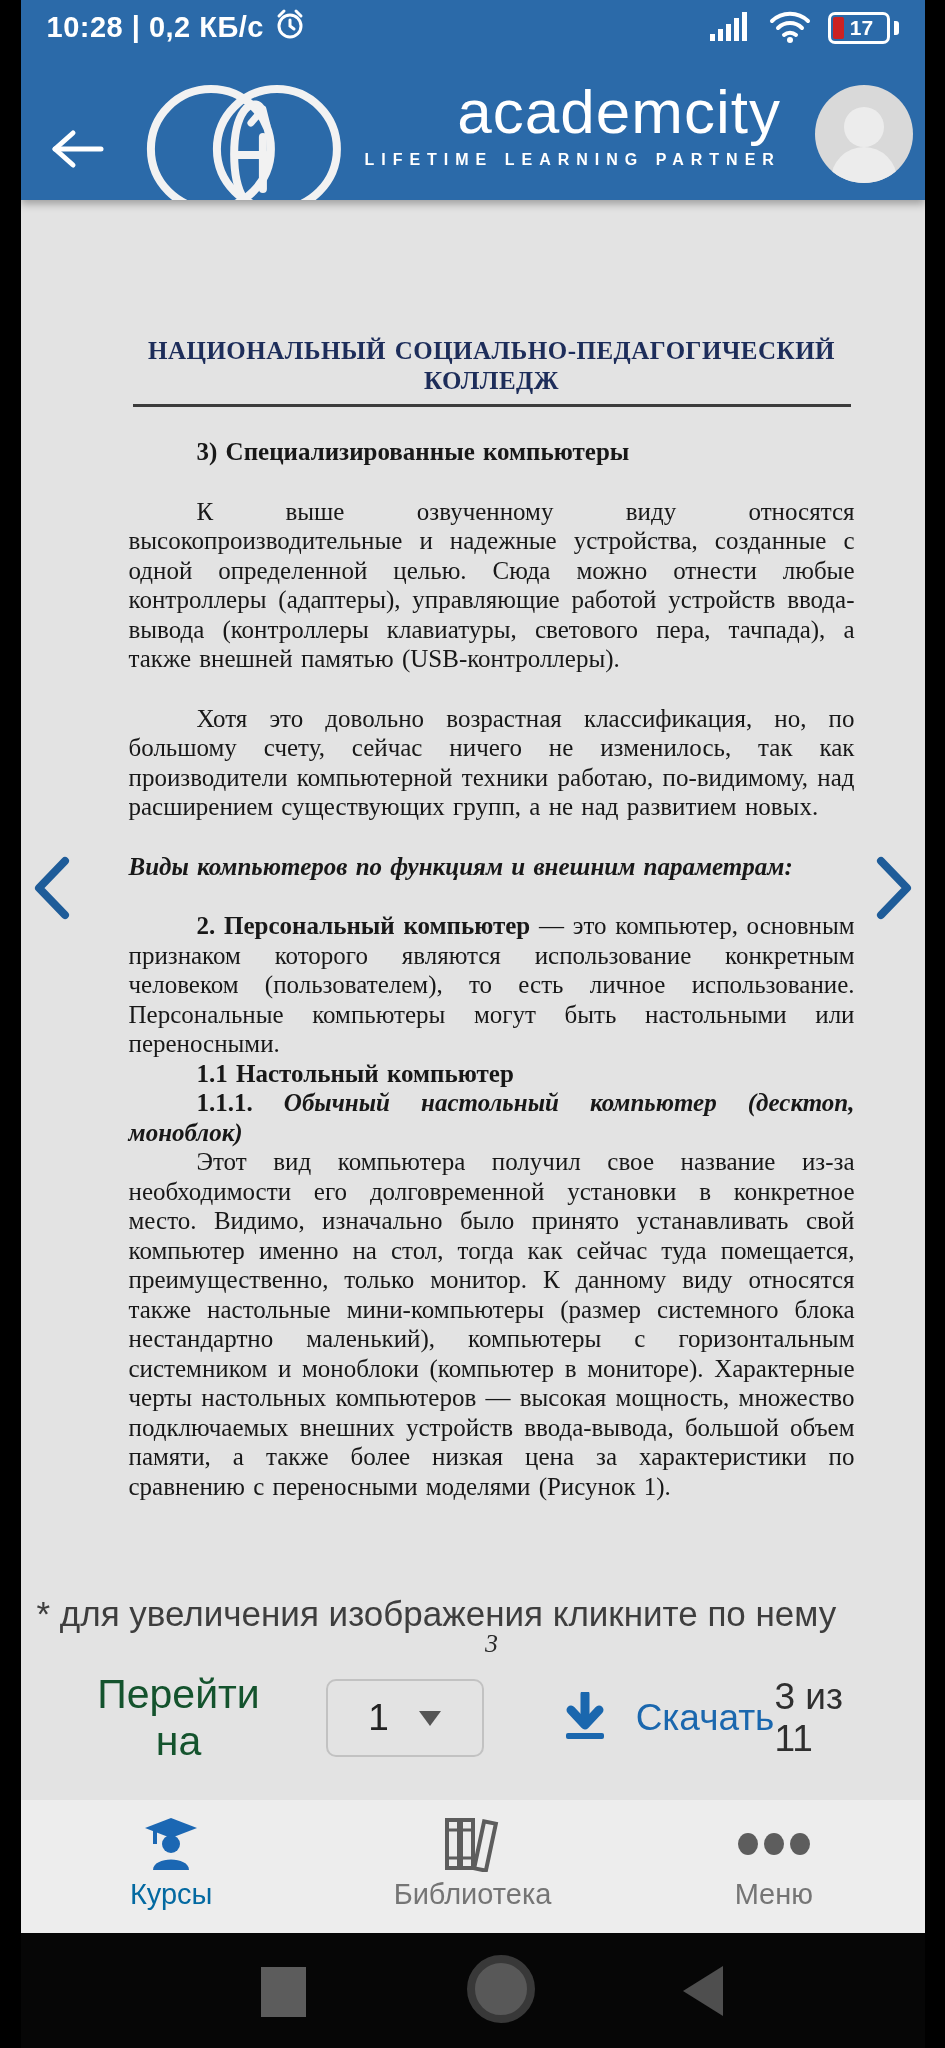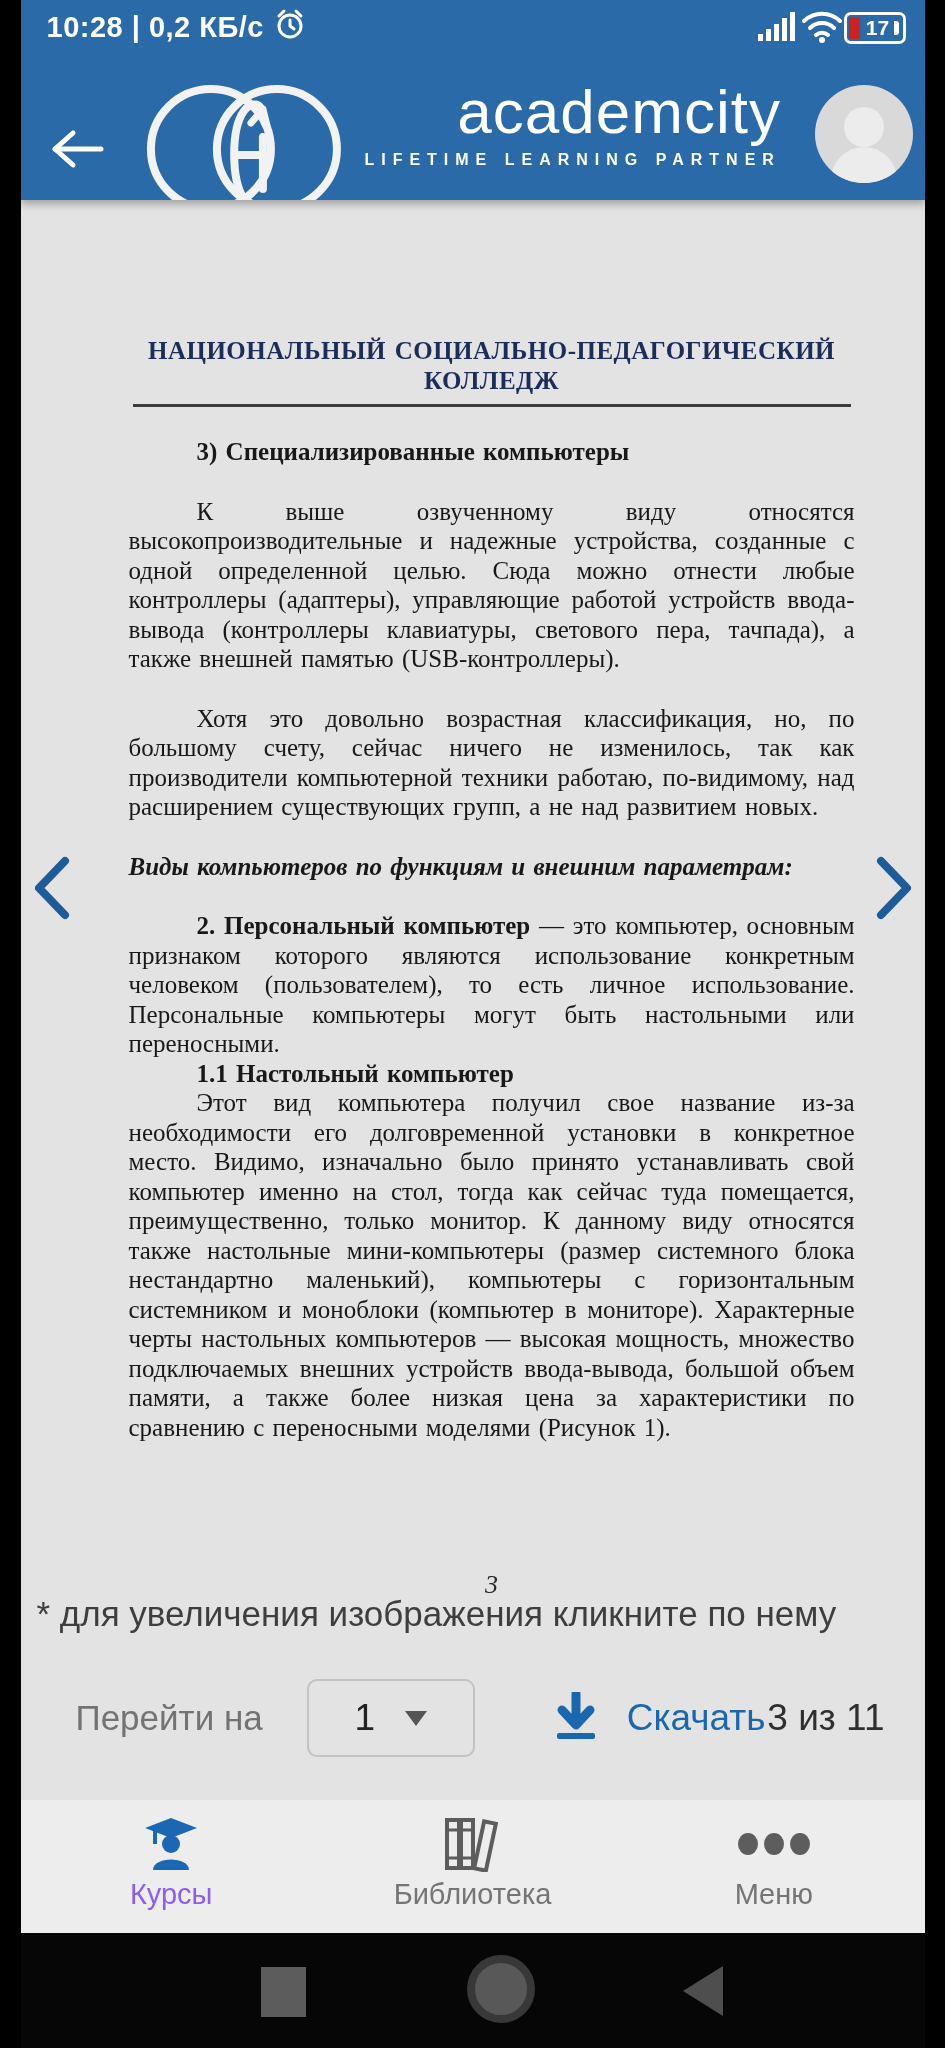--- a/index.html
+++ b/index.html
@@ -10,21 +10,21 @@
   }
 
   
   .status-bar {
     position:absolute; top:0; left:0; right:0; height:55px;
     background:#2b6aa9; color:#fff;
     display:flex; align-items:center; justify-content:space-between;
     padding:0 26px; box-sizing:border-box; z-index:5;
   }
   .sb-left { display:flex; align-items:center; gap:10px; font-size:29px; font-weight:700; letter-spacing:.5px; }
-  .sb-right { display:flex; align-items:center; }
+  .sb-right { display:flex; align-items:center; gap:16px; }
   .battery {
     position:relative; width:62px; height:32px; border:3px solid #fff; border-radius:7px;
     display:flex; align-items:center; box-sizing:border-box; overflow:hidden;
   }
   .battery .fill { position:absolute; left:2px; top:2px; bottom:2px; width:11px; background:#cc2222; border-radius:2px; }
   .battery .pct { position:relative; margin:0 auto; font-size:21px; font-weight:700; color:#fff; padding-left:6px; }
   .battery-nub { width:5px; height:14px; background:#fff; border-radius:0 3px 3px 0; margin-left:-12px; }
 
   
   .app-header {
@@ -62,40 +62,40 @@
   .center-line { text-align:left; text-indent:0 !important;font-style:italic; }
   .page-num { margin-top:128px; text-align:center; font-style:italic; font-size:26px; color:#2a2a2a; }
 
   .chevron { position:absolute; top:655px; width:44px; height:66px; cursor:pointer; }
   .chevron.left { left:8px; }
   .chevron.right { right:8px; }
 
   
   .hint { position:absolute; top:1594px; left:16px; right:16px; font-size:35px; color:#3e3e3e; }
   .pager-row { position:absolute; top:1676px; left:0; right:0; height:84px; display:flex; align-items:center; box-sizing:border-box; padding:0 40px 0 55px; }
-  .goto-label { font-size:35px; color:#737373;text-align:center; }
+  .goto-label { font-size:41px; color:#14532d;text-align:center; }
   .page-select {
     margin-left:44px; width:168px; height:78px; border:2px solid #c2c2c2; border-radius:10px;
     display:flex; align-items:center; justify-content:center; gap:30px; cursor:pointer; box-sizing:border-box;
   }
   .page-select .val { font-size:37px; color:#222; }
   .caret-down { width:0; height:0; border-left:11px solid transparent; border-right:11px solid transparent; border-top:15px solid #555; }
   .download-group { margin-left:78px; display:flex; align-items:center; gap:28px; cursor:pointer; }
   .download-label { font-size:37px; color:#1a67ae;text-align:center; }
   .page-indicator { margin-left:auto; font-size:37px; color:#2f2f2f; }
 
   
   .tab-bar {
     position:absolute; top:1800px; left:0; right:0; height:133px; background:#ededed;
     display:flex; z-index:3;
   }
   .tab-item { flex:1; display:flex; flex-direction:column; align-items:center; padding-top:16px; cursor:pointer; }
   .tab-item .t-icon { height:56px; display:flex; align-items:center; justify-content:center; }
   .tab-item .t-label { margin-top:6px; font-size:29px; color:#757575; }
-  .tab-item.active .t-label { color:#8b5cf6; }
+  .tab-item.active .t-label { color:#0369a1; }
 
   
   .android-nav { position:absolute; top:1933px; left:0; right:0; height:115px; background:#060606; }
   .an-square { position:absolute; left:240px; top:34px; width:45px; height:50px; background:#5c5c5c; }
   .an-circle { position:absolute; left:446px; top:22px; width:52px; height:52px; border:8px solid #383838; background:#585858; border-radius:50%; }
   .an-triangle { position:absolute; left:662px; top:33px; width:0; height:0; border-top:25px solid transparent; border-bottom:25px solid transparent; border-right:40px solid #4e4e4e; }
 </style>
 </head>
 <body>
 
@@ -170,20 +170,21 @@
 
   <div class="doc-area">
     <div class="doc-page">
       <div class="college-header">НАЦИОНАЛЬНЫЙ СОЦИАЛЬНО-ПЕДАГОГИЧЕСКИЙ КОЛЛЕДЖ</div>
       <p class="gap bold">3) Специализированные компьютеры</p>
       <p class="gap">К выше озвученному виду относятся высокопроизводительные и надежные устройства, созданные с одной определенной целью. Сюда можно отнести любые контроллеры (адаптеры), управляющие работой устройств ввода-вывода (контроллеры клавиатуры, светового пера, тачпада), а также внешней памятью (USB-контроллеры).</p>
       <p class="gap">Хотя это довольно возрастная классификация, но, по большому счету, сейчас ничего не изменилось, так как производители компьютерной техники работаю, по-видимому, над расширением существующих групп, а не над развитием новых.</p>
       <p class="gap bold center-line">Виды компьютеров по функциям и внешним параметрам:</p>
       <p class="gap"><span class="bold">2. Персональный компьютер</span><span> — это компьютер, основным признаком которого являются использование конкретным человеком (пользователем), то есть личное использование. Персональные компьютеры могут быть настольными или переносными.</span></p>
       <p class="bold">1.1 Настольный компьютер</p>
+      <p><span class="bold">1.1.1. </span><span class="bolditalic">Обычный настольный компьютер (десктоп, моноблок)</span></p>
       <p>Этот вид компьютера получил свое название из-за необходимости его долговременной установки в конкретное место. Видимо, изначально было принято устанавливать свой компьютер именно на стол, тогда как сейчас туда помещается, преимущественно, только монитор. К данному виду относятся также настольные мини-компьютеры (размер системного блока нестандартно маленький), компьютеры с горизонтальным системником и моноблоки (компьютер в мониторе). Характерные черты настольных компьютеров — высокая мощность, множество подключаемых внешних устройств ввода-вывода, большой объем памяти, а также более низкая цена за характеристики по сравнению с переносными моделями (Рисунок 1).</p>
       <div class="page-num">3</div>
     </div>
 
     <div class="chevron left">
       <svg width="44" height="66" viewBox="0 0 44 66">
         <path d="M36 6 L10 33 L36 60" fill="none" stroke="#1e5c99" stroke-width="8" stroke-linecap="round" stroke-linejoin="round"></path>
       </svg>
     </div>
     <div class="chevron right">

